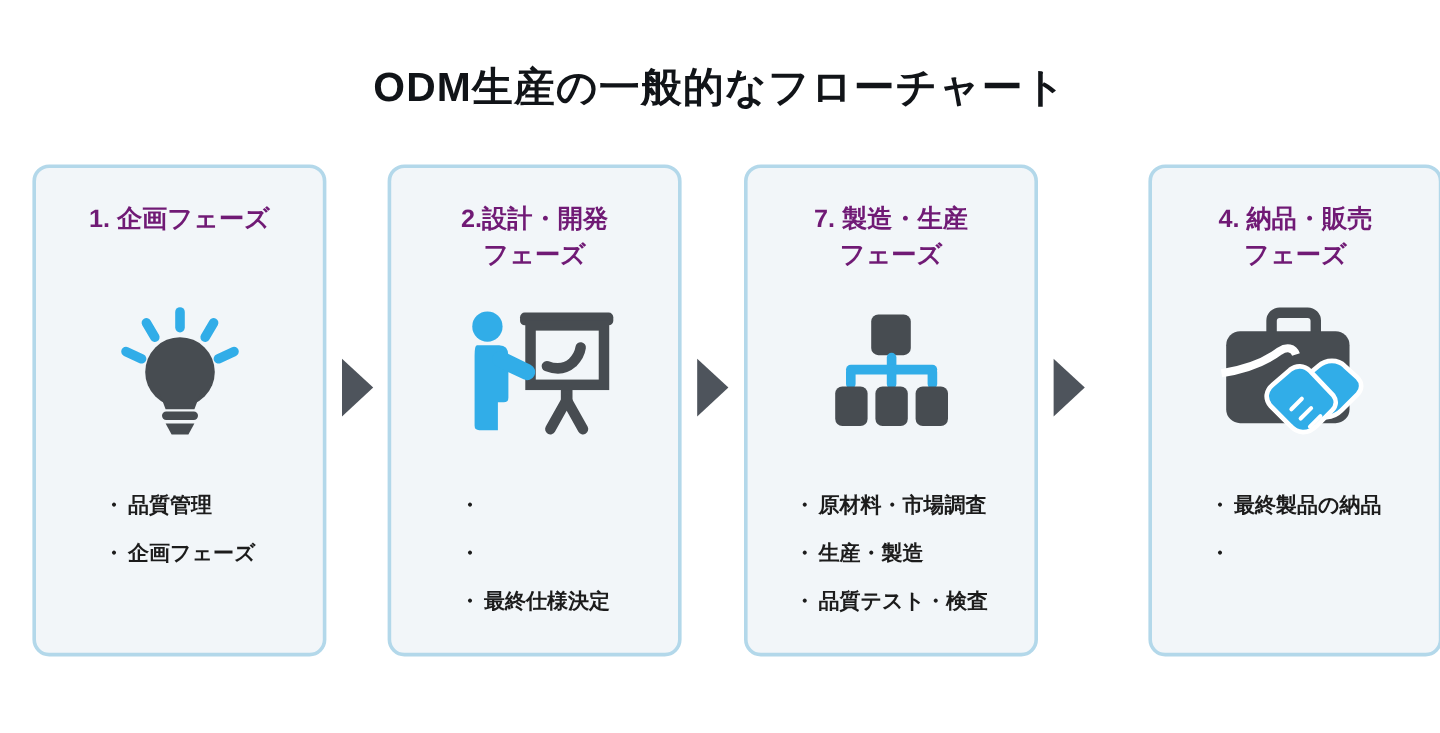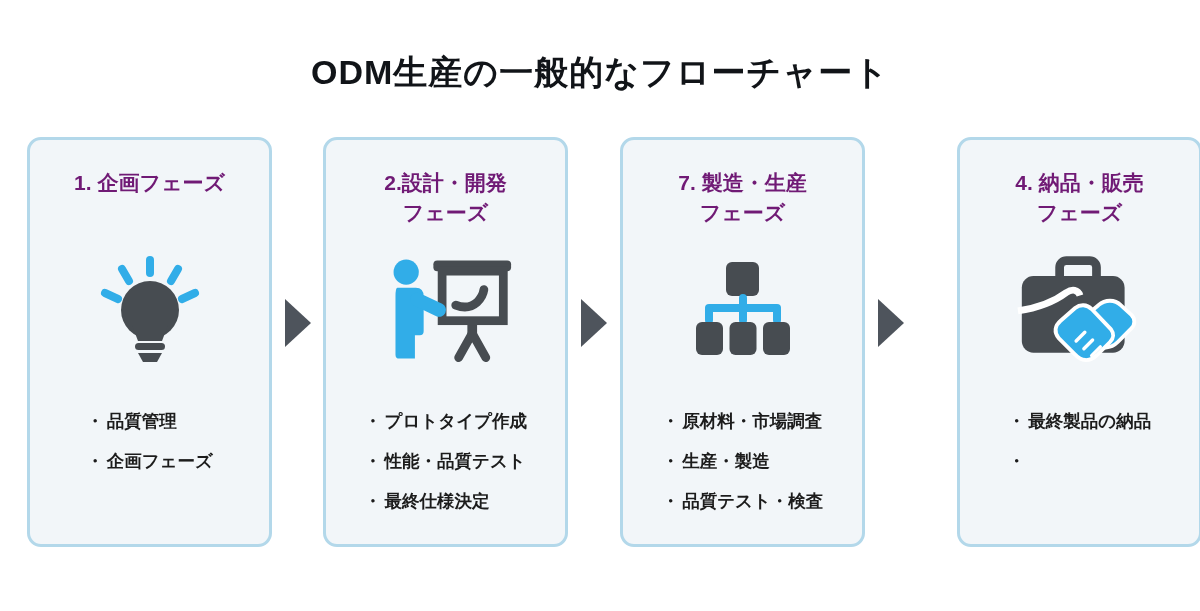--- a/index.html
+++ b/index.html
@@ -110,26 +110,24 @@
           <circle cx="29" cy="17" r="13"></circle>
           <path d="M20 33 h19 q8 0 8 9 v36 q0 4 -4 4 h-5 v24 h-16 q-4 0 -4 -4 V42 q0 -9 2 -9 z"></path>
         </g>
         <line x1="40" y1="45" x2="63" y2="56" stroke="#31ade8" stroke-width="14" stroke-linecap="round"></line>
       </svg>
     </div>
     <ul class="phase-list">
 
         <li class="phase-item">
           <span class="bullet">・</span>
-          <span class="item-text">プロトタイプ作成</span>
-        </li>
-
-        <li class="phase-item">
-          <span class="bullet">・</span>
-          <span class="item-text">性能・品質テスト</span>
+        </li>
+
+        <li class="phase-item">
+          <span class="bullet">・</span>
         </li>
 
         <li class="phase-item">
           <span class="bullet">・</span>
           <span class="item-text">最終仕様決定</span>
         </li>
       </ul>
   </div>
 
   <div class="flow-arrow arrow-2"></div>

